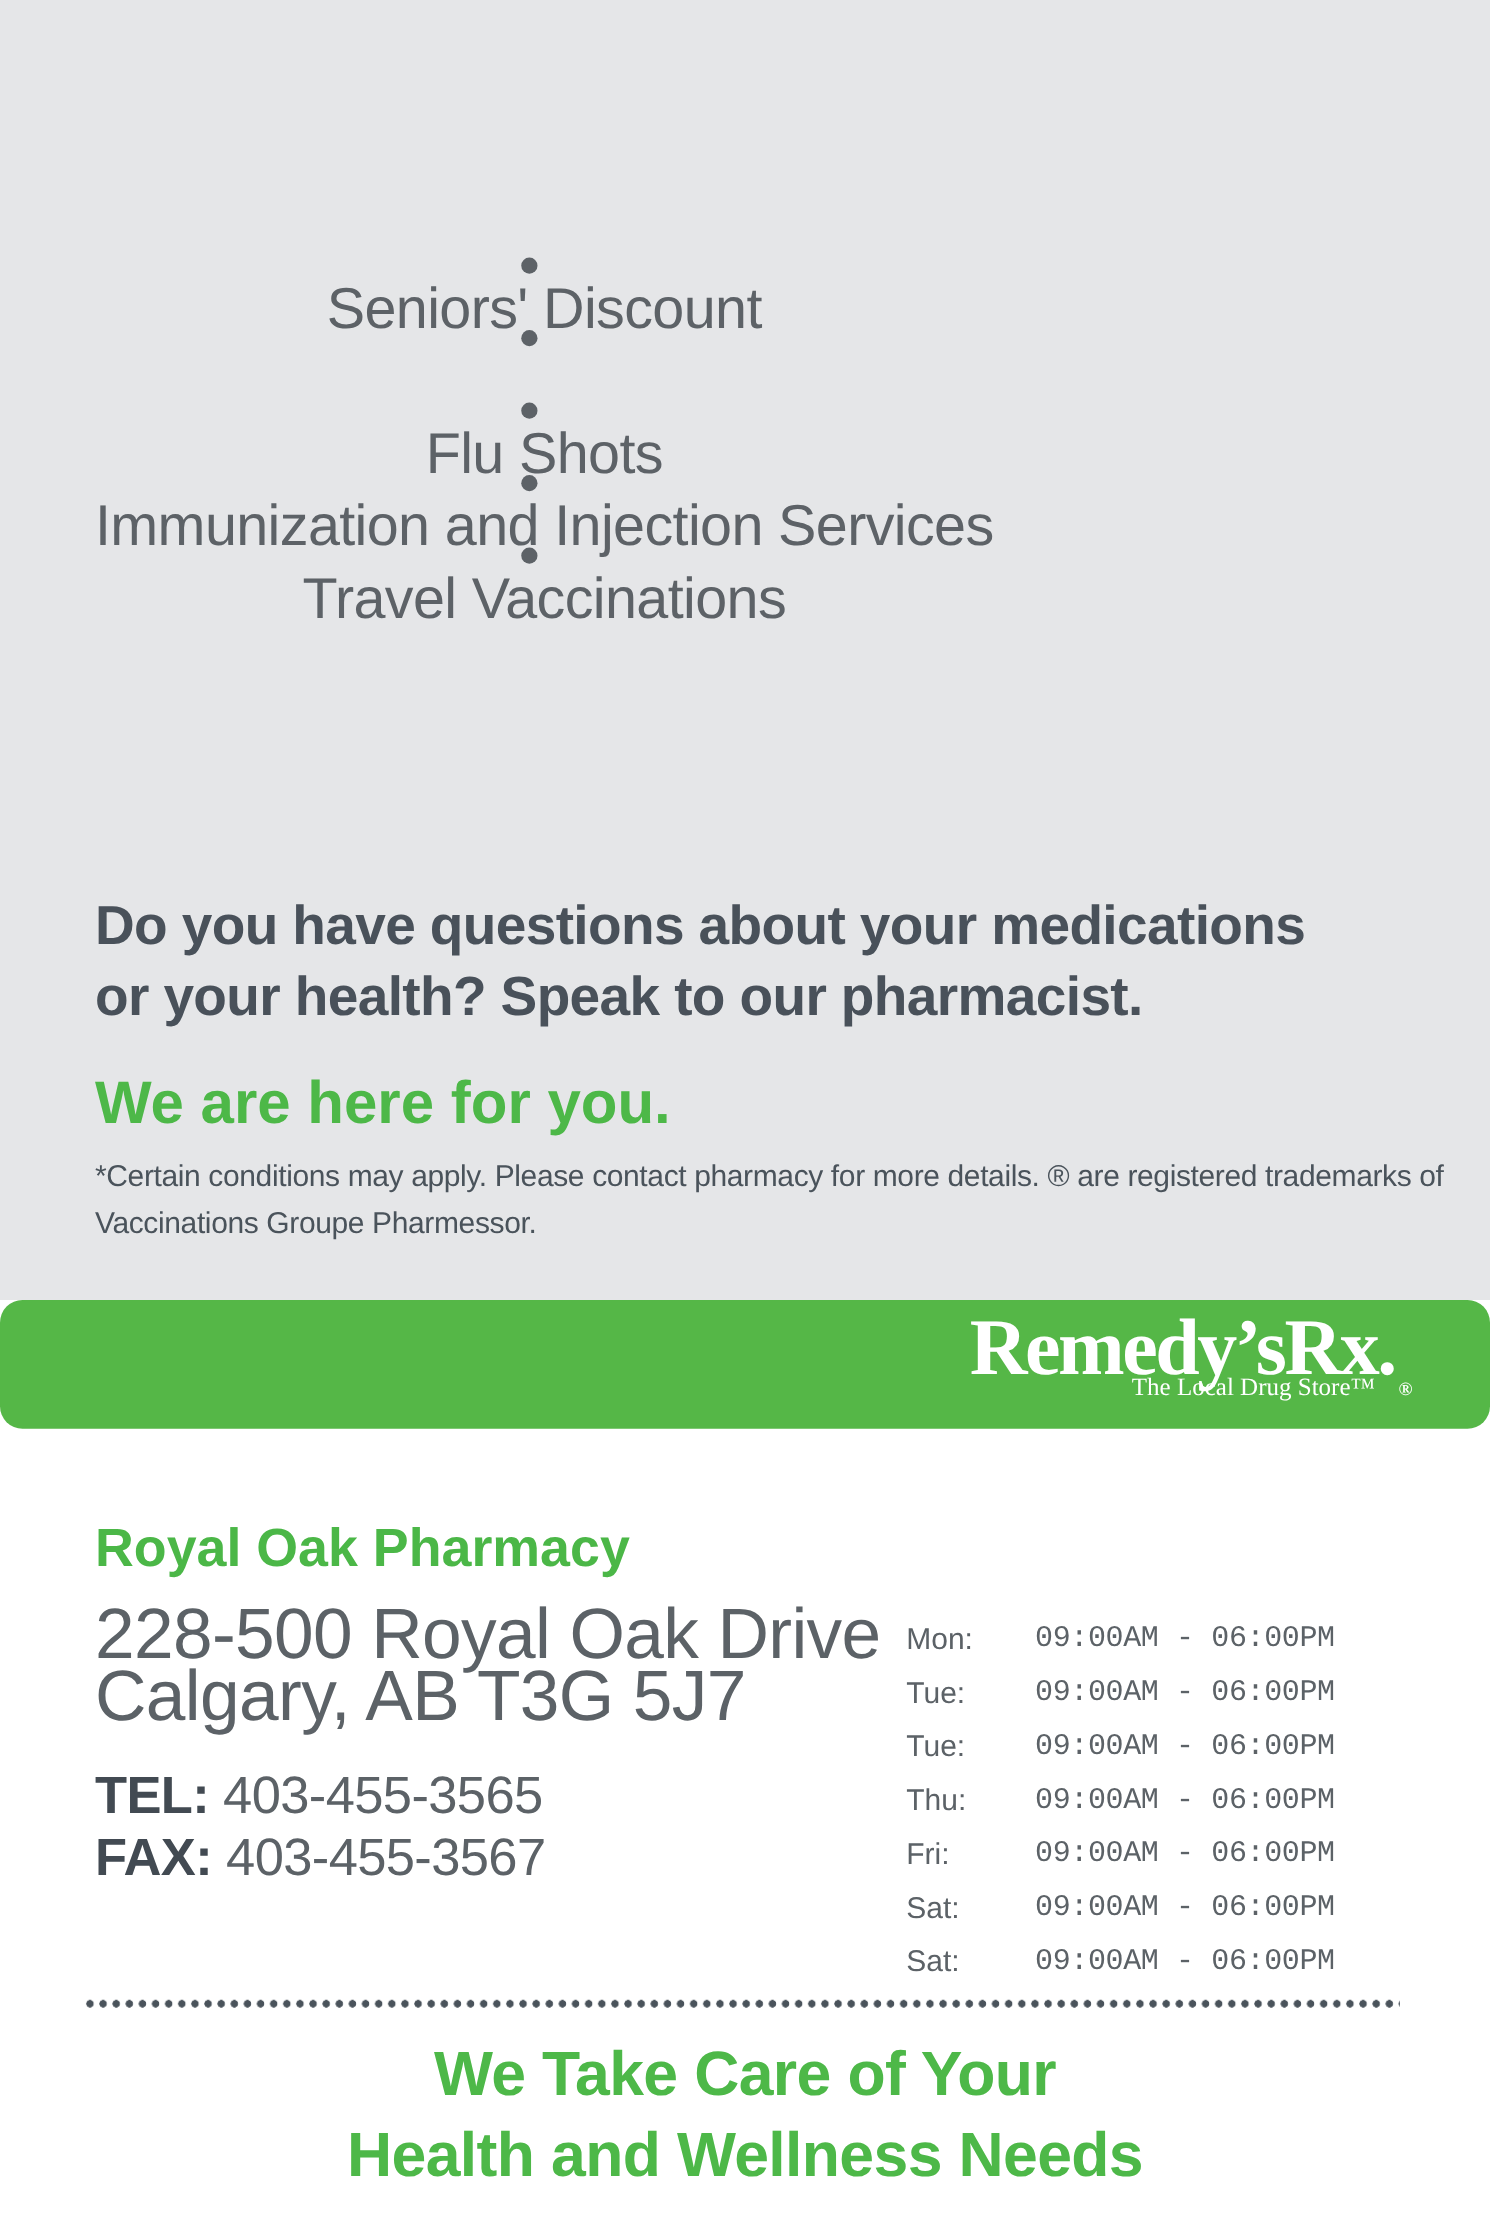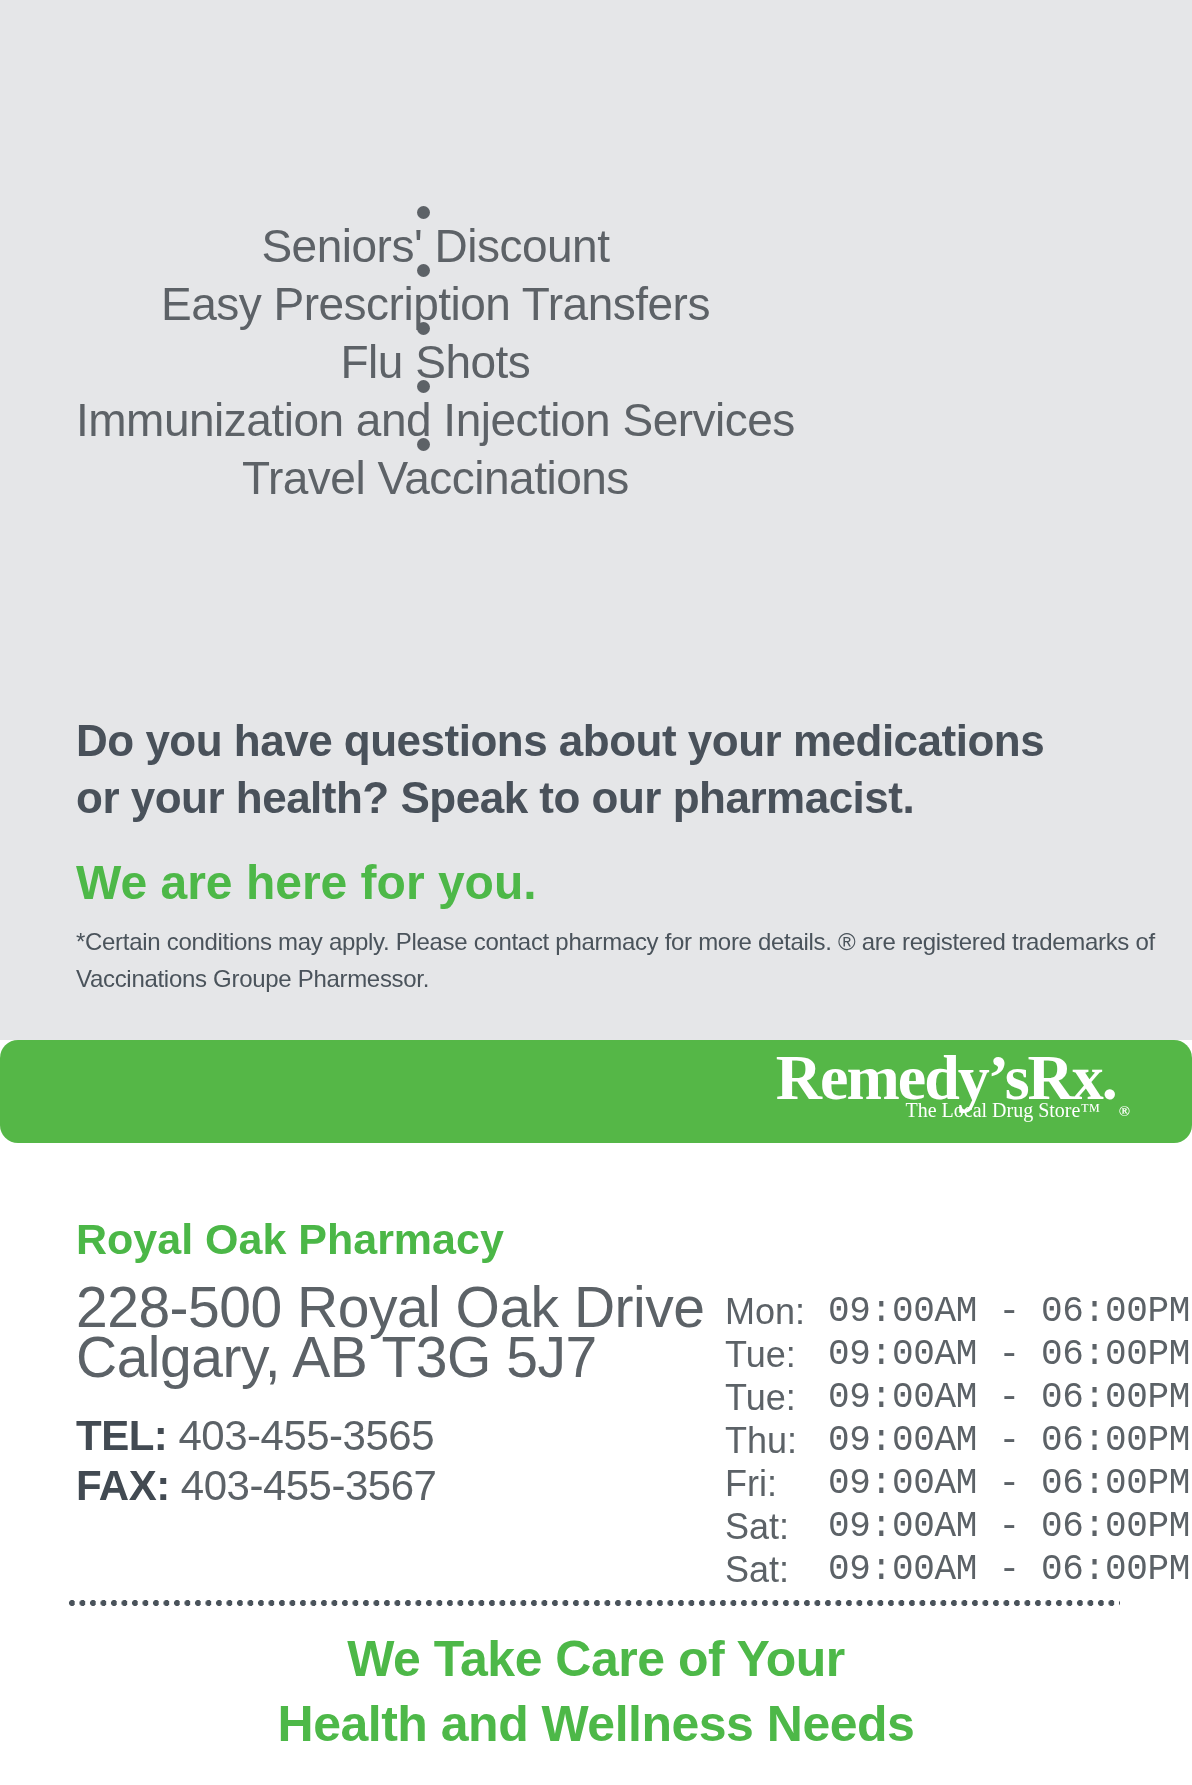--- a/index.html
+++ b/index.html
@@ -64,21 +64,21 @@
     font-size: 57px; line-height: 50px; color: #5c6267; letter-spacing: -0.5px; white-space: nowrap; }
   .telfax { position: absolute; left: 76px; top: 1411px; margin: 0;
     font-size: 42px; line-height: 50px; letter-spacing: -0.5px; white-space: nowrap; }
   .telfax .label { font-weight: bold; color: #424a52; }
   .telfax .value { color: #5c6267; }
   .delivery-note {
     position: absolute; left: 76px; top: 1536px; margin: 0;
     font-size: 34px; font-weight: bold; color: #424a52; letter-spacing: -0.5px; white-space: nowrap;
   }
 
-  .hours-table { position: absolute; left: 725px; top: 1290px; font-size: 36px; line-height: 43px; color: #5c6267; }
+  .hours-table { position: absolute; left: 725px; top: 1290px; font-size: 24px; line-height: 43px; color: #5c6267; }
   .hours-row { display: flex; white-space: nowrap; }
   .hours-day { width: 103px; flex: 0 0 auto; }
   .hours-time { letter-spacing: -0.3px; font-family: Liberation Mono, monospace; }
 
   .dotted-divider {
     position: absolute; left: 68px; top: 1599px; width: 1052px; height: 8px;
     background-image: radial-gradient(circle at 4px 4px, #4a535b 2.8px, transparent 3.2px);
     background-size: 10.5px 8px; background-repeat: repeat-x;
   }
 
@@ -96,21 +96,20 @@
   <div class="gray-panel"></div>
 
 
   <ul class="services-list">
     <li>
       <span class="bullet"></span>
       <span class="service-label">Seniors' Discount</span>
     </li>
     <li>
       <span class="bullet"></span>
-      <span class="service-label">Easy Prescription Transfers</span>
     </li>
     <li>
       <span class="bullet"></span>
       <span class="service-label">Flu Shots</span>
     </li>
     <li>
       <span class="bullet"></span>
       <span class="service-label">Immunization and Injection Services</span>
     </li>
     <li>

